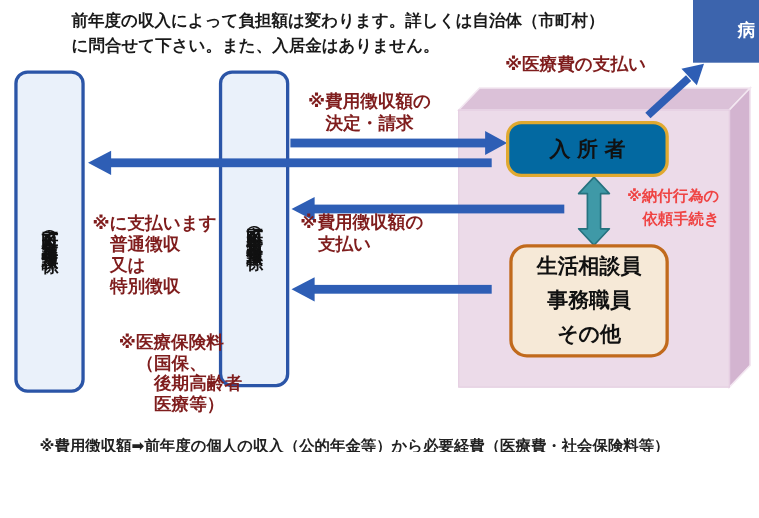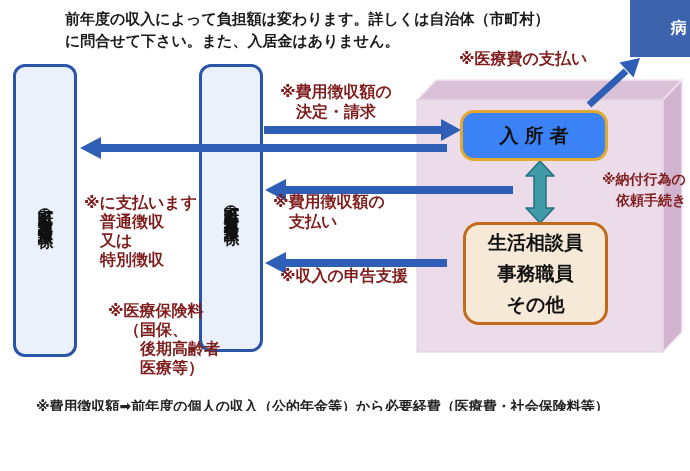--- a/index.html
+++ b/index.html
@@ -40,21 +40,21 @@
   }
   .muni-label span{
     writing-mode:vertical-rl;text-orientation:mixed;
     font-size:15px;font-weight:bold;letter-spacing:2px;color:#111;
   }
   
   .svg-layer{left:0;top:0;z-index:2;pointer-events:none;}
   
   .resident-box{
     left:460px;top:110px;width:148px;height:51px;box-sizing:border-box;
-    background:#3b82f6;border:3px solid #e0a92f;border-radius:14px;
+    background:#0369a1;border:3px solid #e0a92f;border-radius:14px;
     display:flex;align-items:center;justify-content:center;
     font-size:19px;font-weight:bold;letter-spacing:6px;text-indent:6px;
     color:#111;z-index:3;
   }
   .staff-box{
     left:463px;top:222px;width:145px;height:103px;box-sizing:border-box;
     background:#f6e9d7;border:3px solid #c16a1c;border-radius:16px;
     display:flex;align-items:center;justify-content:center;text-align:center;
     font-size:19px;font-weight:bold;line-height:31px;white-space:pre-line;
     color:#111;z-index:3;
@@ -64,21 +64,21 @@
     color:#7f1d1d;font-weight:bold;font-size:16px;line-height:20px;
     white-space:pre-line;z-index:3;
   }
   .lbl-medical-payment{left:459px;top:49px;}
   .lbl-fee-decision{left:280px;top:82px;}
   .lbl-fee-payment{left:273px;top:192px;}
   .lbl-income-report{left:280px;top:266px;}
   .lbl-insurance{left:84px;top:174px;line-height:19px;}
   .lbl-insurance .part2{margin-top:13px;margin-left:24px;}
   .lbl-procedure{
-    left:602px;top:169px;color:#7f1d1d;font-weight:bold;
+    left:570px;top:169px;color:#ef4444;font-weight:bold;
     font-size:14px;line-height:21px;white-space:pre-line;z-index:3;
   }
 </style>
 </head>
 <body>
 
 <div class="canvas">
 
   <div class="abs top-note">前年度の収入によって負担額は変わります。詳しくは自治体（市町村）
 に問合せて下さい。また、入居金はありません。</div>
@@ -134,21 +134,20 @@
   <div class="abs resident-box">入所者</div>
   <div class="abs staff-box">生活相談員
 事務職員
 その他</div>
 
   <div class="abs blue-label lbl-medical-payment">※医療費の支払い</div>
   <div class="abs blue-label lbl-fee-decision">※費用徴収額の
 　決定・請求</div>
   <div class="abs blue-label lbl-fee-payment">※費用徴収額の
 　支払い</div>
-  <div class="abs blue-label lbl-income-report">※収入の申告支援</div>
   <div class="abs blue-label lbl-insurance">
     <div class="part1">※に支払います
 　普通徴収
 　又は
 　特別徴収</div>
     <div class="part2">※医療保険料
 　（国保、
 　　後期高齢者
 　　医療等）</div>
   </div>

